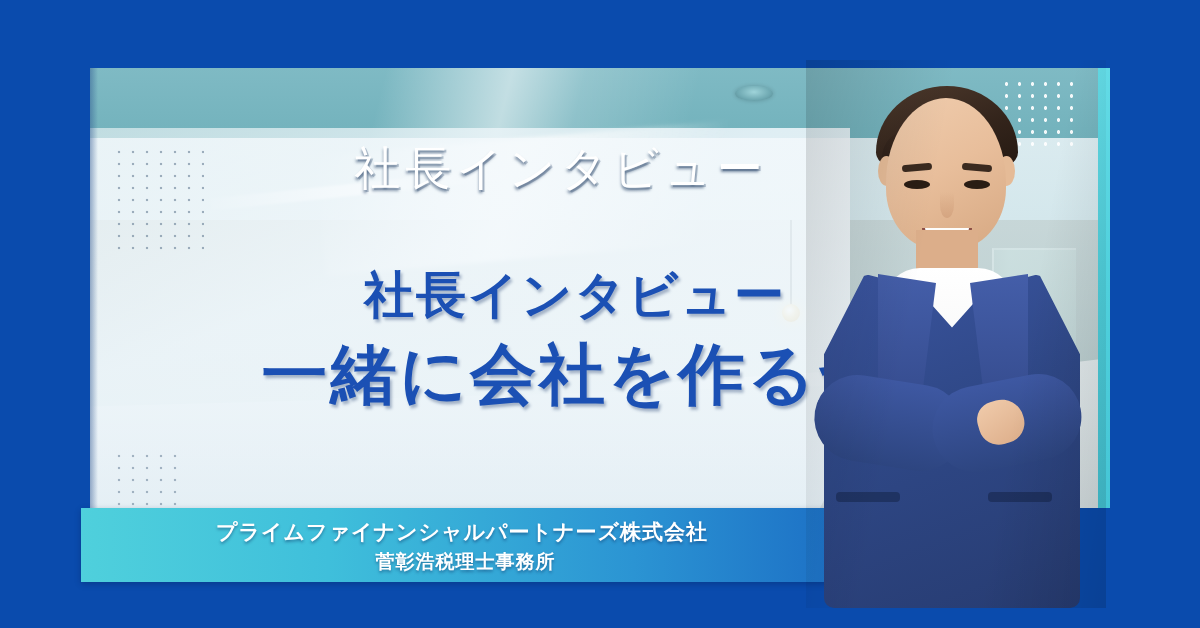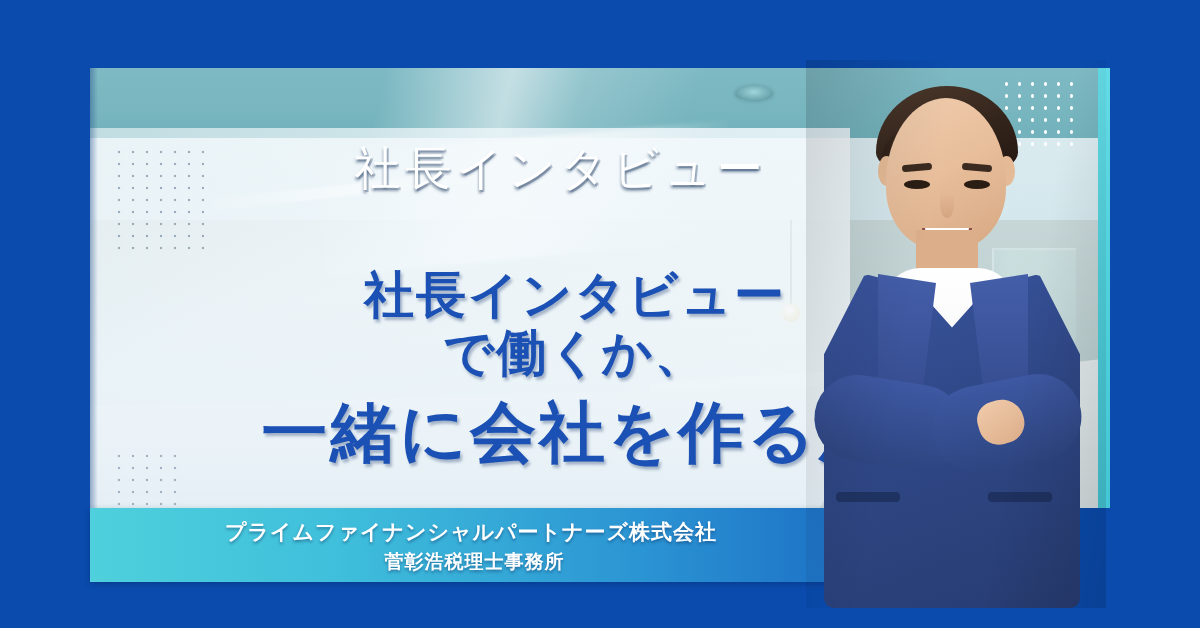--- a/index.html
+++ b/index.html
@@ -383,21 +383,21 @@
   .headline .l3 {
     font-size: 66px;
     display: block;
     margin-top: 12px;
     letter-spacing: 3px;
   }
 
   
   .bottom-bar {
     position: absolute;
-    left: 90px;
+    left: 81px;
     top: 508px;
     width: 952px;
     height: 74px;
     background: linear-gradient(90deg, #4fd0dc 0%, #3fbfdb 26%, #2b94d3 58%, #1b6cc4 82%, #1358bb 100%);
     box-shadow: 0 2px 6px rgba(0,20,60,.28);
   }
   .caption {
     position: absolute;
     left: 0;
     top: 8px;
@@ -452,21 +452,20 @@
     <div class="dots dots-bl"></div>
     <div class="dots dots-tr"></div>
 
     <div class="edge-shadow-left"></div>
     <div class="accent-stripe"></div>
 
     <div class="title">社長インタビュー</div>
 
     <div class="headline">
       <span class="l1">社長インタビュー</span>
-      <span class="l2">で働くか、</span>
       <span class="l3">一緒に会社を作るか</span>
     </div>
   </div>
 
   <div class="bottom-bar">
     <div class="caption">
       <span class="c1">プライムファイナンシャルパートナーズ株式会社</span>
       <span class="c2">菅彰浩税理士事務所</span>
     </div>
   </div>

